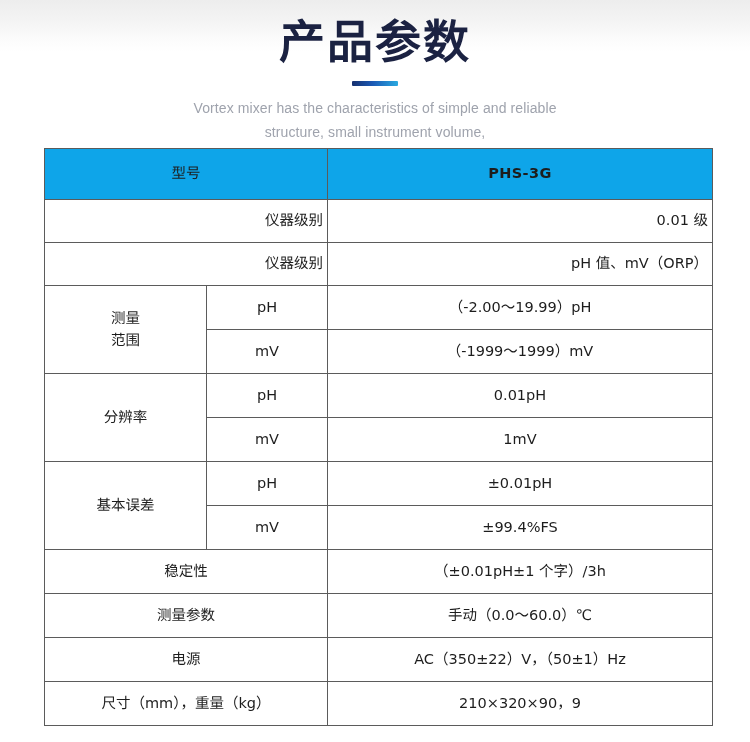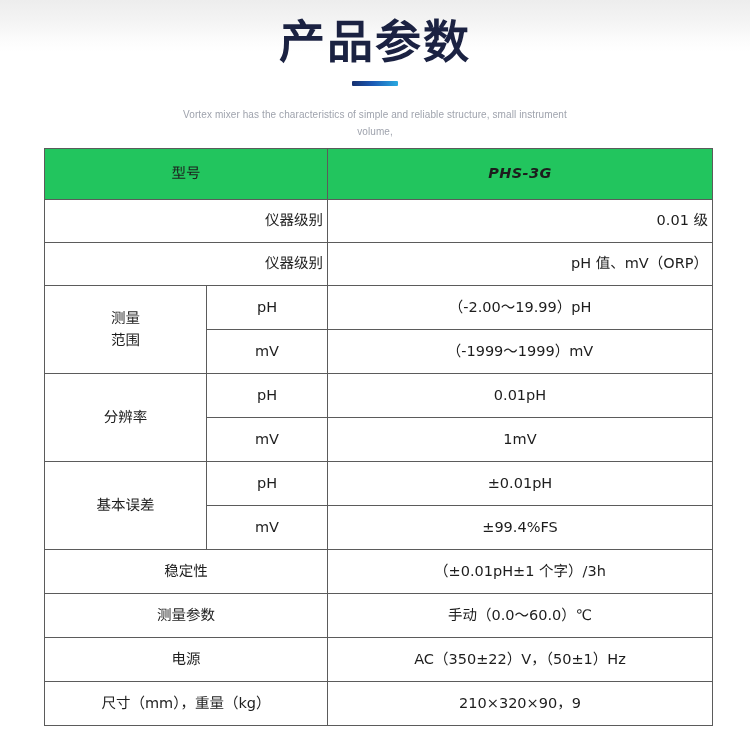--- a/index.html
+++ b/index.html
@@ -40,23 +40,23 @@
     padding: 0;
   }
   .title-rule {
     width: 46px;
     height: 5px;
     margin: 12px auto 0 auto;
     background: linear-gradient(to right, #17306e 0%, #1b59b5 45%, #2aa9e0 100%);
     border-radius: 1px;
   }
   .subtitle {
-    margin: 20px auto 0 auto;
+    margin: 10px auto 0 auto;
     width: 420px;
-    font-size: 10px;
+    font-size: 14px;
     line-height: 1.75;
     color: #9fa3ad;
     font-family: "Liberation Sans", sans-serif;
     letter-spacing: 0.1px;
   }
   .subtitle span {
     display: block;
   }
 
   
@@ -80,27 +80,26 @@
     color: #1d1d1d;
     font-family: "DejaVu Sans", "Liberation Sans", sans-serif;
     padding: 0 4px;
     line-height: 1.5;
   }
   .col-a { width: 162px; }
   .col-b { width: 121px; }
   .col-c { width: 385px; }
 
   tr.header-row td {
-    background: #22c55e;
+    background: #0ea5e9;
     height: 50px;
   }
   tr.header-row td.model-value {
     font-weight: 700;
     letter-spacing: 0.4px;
-    font-style: italic;
   }
   tr.r-42 td { height: 42px; text-align: right; }
   tr.r-43 td { height: 43px; }
   .two-line { line-height: 1.45; }
 </style>
 </head>
 <body>
 
 <div class="page">
 

